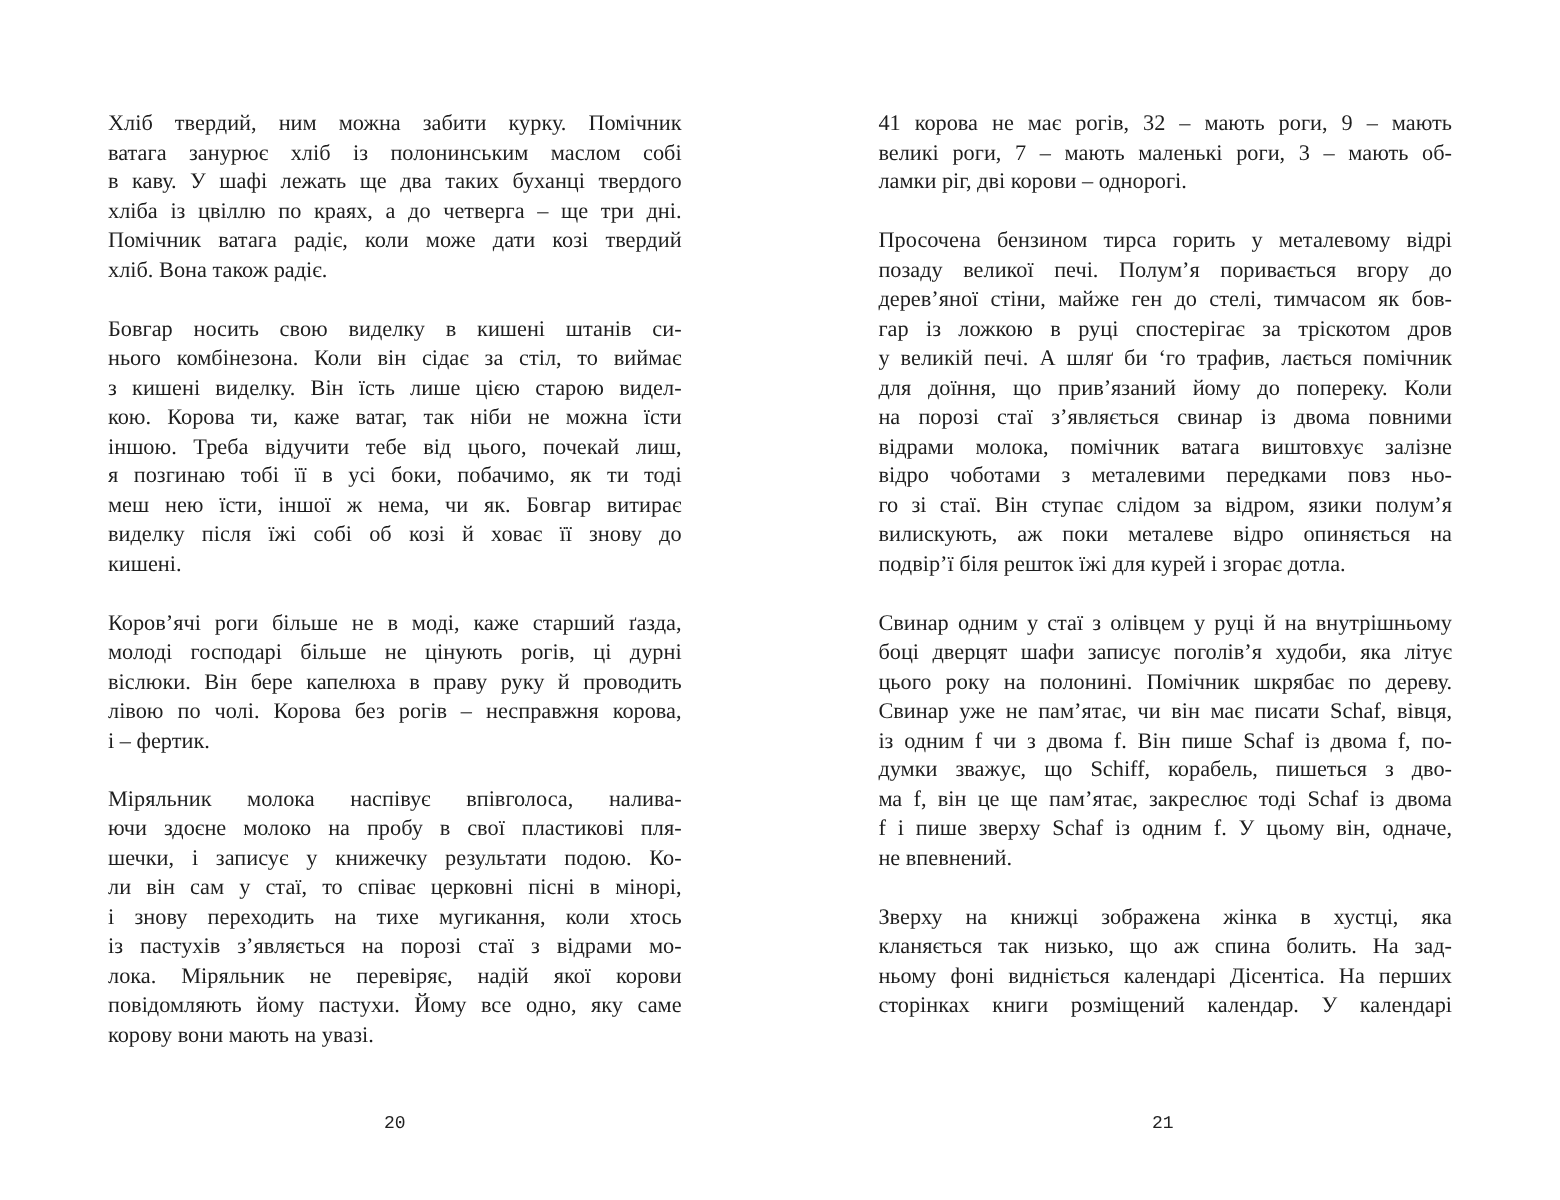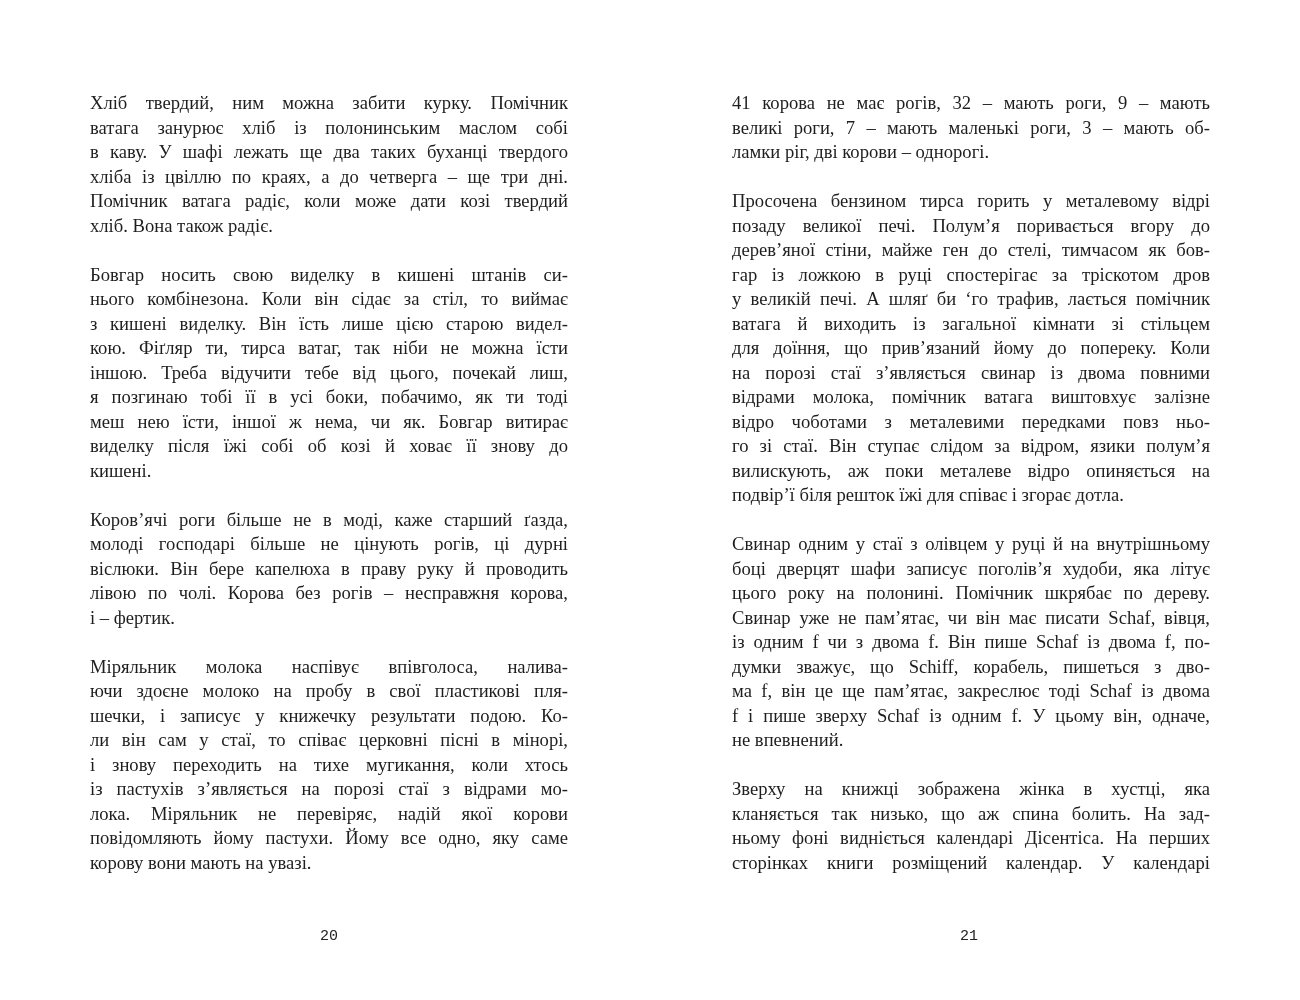--- a/index.html
+++ b/index.html
@@ -26,21 +26,21 @@
       <span class="line">ватага занурює хліб із полонинським маслом собі</span>
       <span class="line">в каву. У шафі лежать ще два таких буханці твердого</span>
       <span class="line">хліба із цвіллю по краях, а до четверга – ще три дні.</span>
       <span class="line">Помічник ватага радіє, коли може дати козі твердий</span>
       <span class="line last">хліб. Вона також радіє.</span>
     </div>
     <div class="para">
       <span class="line">Бовгар носить свою виделку в кишені штанів си-</span>
       <span class="line">нього комбінезона. Коли він сідає за стіл, то виймає</span>
       <span class="line">з кишені виделку. Він їсть лише цією старою видел-</span>
-      <span class="line">кою. Фіґляр ти, тирса ватаг, так ніби не можна їсти</span>
+      <span class="line">кою. Корова ти, каже ватаг, так ніби не можна їсти</span>
       <span class="line">іншою. Треба відучити тебе від цього, почекай лиш,</span>
       <span class="line">я позгинаю тобі її в усі боки, побачимо, як ти тоді</span>
       <span class="line">меш нею їсти, іншої ж нема, чи як. Бовгар витирає</span>
       <span class="line">виделку після їжі собі об козі й ховає її знову до</span>
       <span class="line last">кишені.</span>
     </div>
     <div class="para">
       <span class="line">Коров’ячі роги більше не в моді, каже старший ґазда,</span>
       <span class="line">молоді господарі більше не цінують рогів, ці дурні</span>
       <span class="line">віслюки. Він бере капелюха в праву руку й проводить</span>
@@ -64,28 +64,27 @@
       <span class="line">41 корова не має рогів, 32 – мають роги, 9 – мають</span>
       <span class="line">великі роги, 7 – мають маленькі роги, 3 – мають об-</span>
       <span class="line last">ламки ріг, дві корови – однорогі.</span>
     </div>
     <div class="para">
       <span class="line">Просочена бензином тирса горить у металевому відрі</span>
       <span class="line">позаду великої печі. Полум’я поривається вгору до</span>
       <span class="line">дерев’яної стіни, майже ген до стелі, тимчасом як бов-</span>
       <span class="line">гар із ложкою в руці спостерігає за тріскотом дров</span>
       <span class="line">у великій печі. А шляґ би ‘го трафив, лається помічник</span>
-      <span class="line">ватага й виходить із загальної кімнати зі стільцем</span>
       <span class="line">для доїння, що прив’язаний йому до попереку. Коли</span>
       <span class="line">на порозі стаї з’являється свинар із двома повними</span>
       <span class="line">відрами молока, помічник ватага виштовхує залізне</span>
       <span class="line">відро чоботами з металевими передками повз ньо-</span>
       <span class="line">го зі стаї. Він ступає слідом за відром, язики полум’я</span>
       <span class="line">вилискують, аж поки металеве відро опиняється на</span>
-      <span class="line last">подвір’ї біля решток їжі для співає і згорає дотла.</span>
+      <span class="line last">подвір’ї біля решток їжі для курей і згорає дотла.</span>
     </div>
     <div class="para">
       <span class="line">Свинар одним у стаї з олівцем у руці й на внутрішньому</span>
       <span class="line">боці дверцят шафи записує поголів’я худоби, яка літує</span>
       <span class="line">цього року на полонині. Помічник шкрябає по дереву.</span>
       <span class="line">Свинар уже не пам’ятає, чи він має писати Schaf, вівця,</span>
       <span class="line">із одним f чи з двома f. Він пише Schaf із двома f, по-</span>
       <span class="line">думки зважує, що Schiff, корабель, пишеться з дво-</span>
       <span class="line">ма f, він це ще пам’ятає, закреслює тоді Schaf із двома</span>
       <span class="line">f і пише зверху Schaf із одним f. У цьому він, одначе,</span>

